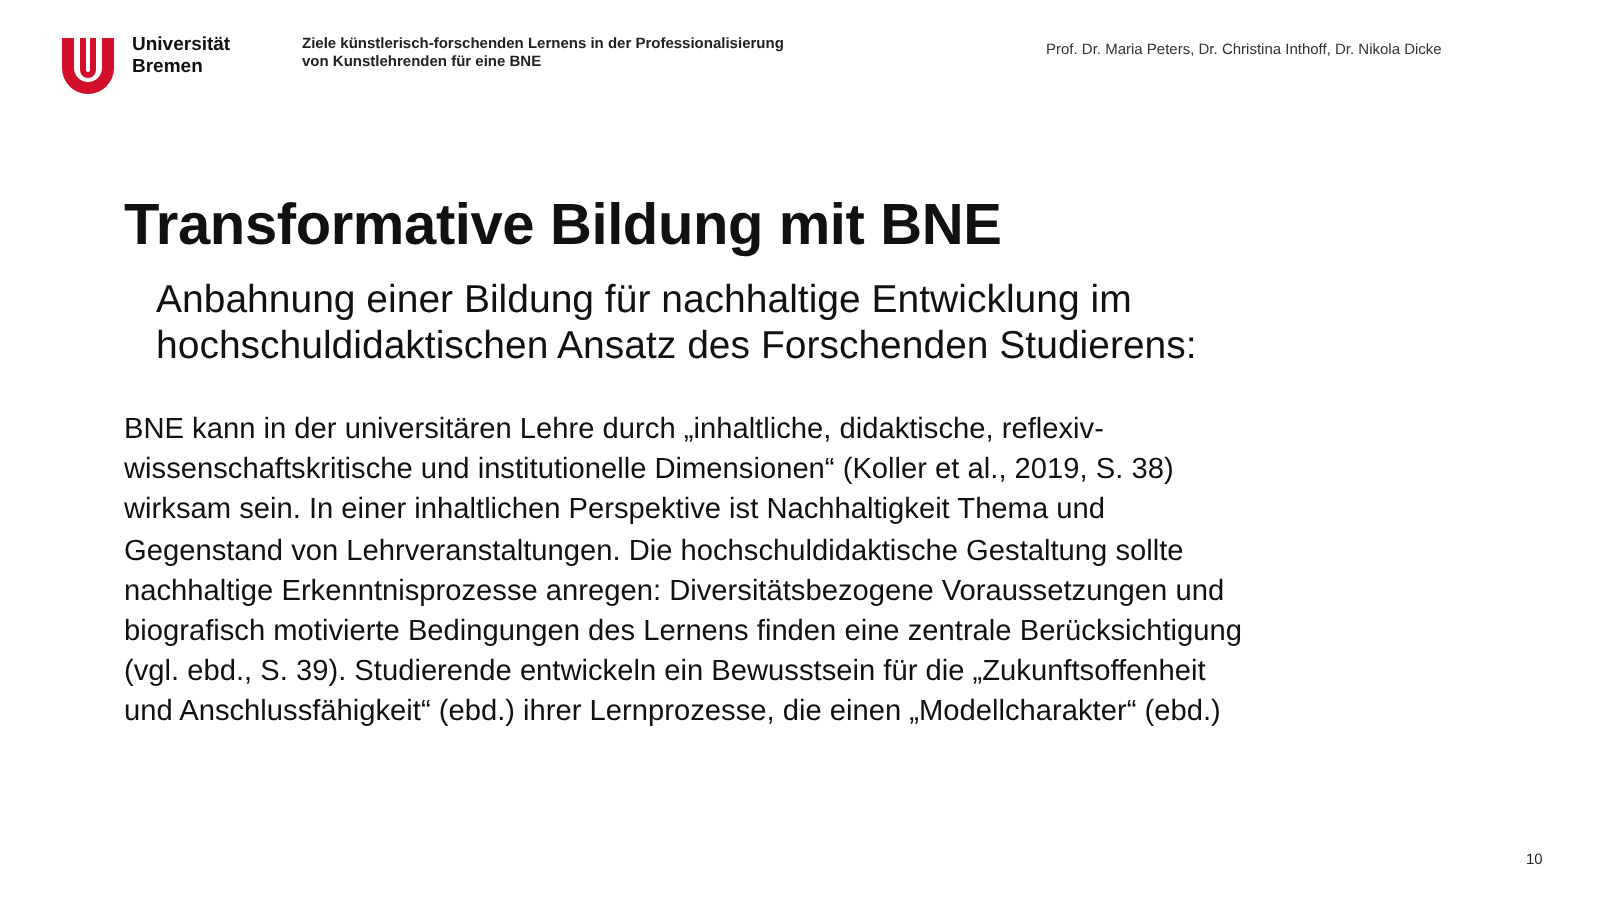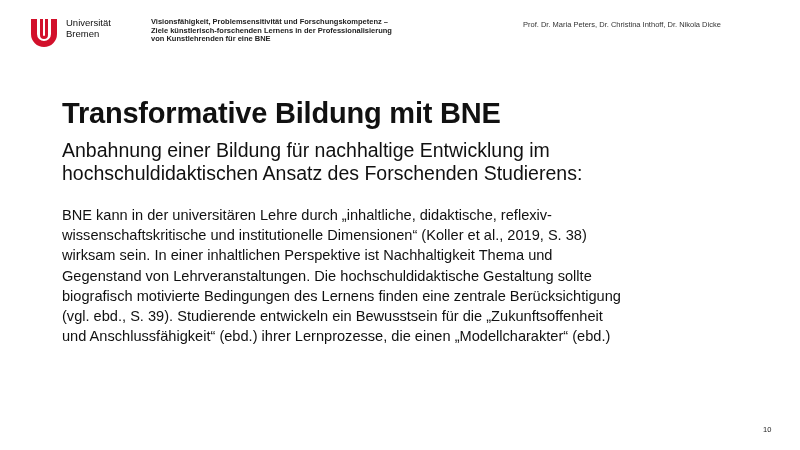--- a/index.html
+++ b/index.html
@@ -1,20 +1,20 @@
 <!DOCTYPE html>
 <html><head>
   <meta charset="utf-8">
   <style>
     * { margin: 0; padding: 0; box-sizing: border-box; }
     html, body { width: 800px; height: 450px; background: #ffffff; overflow: hidden; }
     body { position: relative; font-family: "Liberation Sans", sans-serif; color: #111111; }
 
     .logo { position: absolute; left: 28px; top: 17px; width: 32px; height: 33px; }
-    .logo-text { position: absolute; left: 66px; top: 18px; font-size: 9.5px; font-weight: normal; line-height: 10.5px; color: #111; }
+    .logo-text { position: absolute; left: 66px; top: 18px; font-size: 9.5px; font-weight: bold; line-height: 10.5px; color: #111; }
 
     .header-title { position: absolute; left: 151px; top: 18px; font-size: 7.5px; font-weight: bold; line-height: 8.6px; color: #222; }
     .header-authors { position: absolute; left: 523px; top: 20px; font-size: 7.5px; line-height: 9px; color: #333; }
 
     .slide-title { position: absolute; left: 62px; top: 96px; font-size: 29px; line-height: 34px; color: #111; letter-spacing: -0.2px; }
     .slide-subtitle { position: absolute; left: 62px; top: 139px; width: 620px; font-size: 19.5px; line-height: 23px; color: #111; }
 
     .body-text { position: absolute; left: 62px; top: 205px; width: 600px; font-size: 14.6px; line-height: 20.2px; color: #111; }
     .body-text span { display: block; white-space: nowrap; }
 
@@ -26,33 +26,33 @@
 <svg class="logo" viewBox="0 0 32 33">
   <path d="M3 2 H9 V17 A7 7 0 0 0 23 17 V2 H29 V17 A13 13 0 0 1 3 17 Z" fill="#D2102B"></path>
   <path d="M12 2 H15 V18 A1 1 0 0 0 17 18 V2 H20 V18 A4 4 0 0 1 12 18 Z" fill="#D2102B"></path>
 </svg>
 <div class="logo-text">
   <div>Universität</div>
   <div>Bremen</div>
 </div>
 
 <div class="header-title">
-  <div>Visionsfähigkeit, Problemsensitivität und Forschungskompetenz –</div>
   <div>Ziele künstlerisch-forschenden Lernens in der Professionalisierung</div>
   <div>von Kunstlehrenden für eine BNE</div>
 </div>
 
 <div class="header-authors">Prof. Dr. Maria Peters, Dr. Christina Inthoff, Dr. Nikola Dicke</div>
 
 <h1 class="slide-title">Transformative Bildung mit BNE</h1>
-<h2 class="slide-subtitle" style="font-weight:normal;">Anbahnung einer Bildung für nachhaltige Entwicklung im hochschuldidaktischen Ansatz des Forschenden Studierens:</h2>
+<h2 class="slide-subtitle" style="font-weight:normal;margin-left:16px;">Anbahnung einer Bildung für nachhaltige Entwicklung im hochschuldidaktischen Ansatz des Forschenden Studierens:</h2>
 
 <div class="body-text">
   <span>BNE kann in der universitären Lehre durch „inhaltliche, didaktische, reflexiv-</span>
   <span>wissenschaftskritische und institutionelle Dimensionen“ (Koller et al., 2019, S. 38)</span>
   <span>wirksam sein. In einer inhaltlichen Perspektive ist Nachhaltigkeit Thema und</span>
   <span>Gegenstand von Lehrveranstaltungen. Die hochschuldidaktische Gestaltung sollte</span>
+  <span>nachhaltige Erkenntnisprozesse anregen: Diversitätsbezogene Voraussetzungen und</span>
   <span>biografisch motivierte Bedingungen des Lernens finden eine zentrale Berücksichtigung</span>
   <span>(vgl. ebd., S. 39). Studierende entwickeln ein Bewusstsein für die „Zukunftsoffenheit</span>
   <span>und Anschlussfähigkeit“ (ebd.) ihrer Lernprozesse, die einen „Modellcharakter“ (ebd.)</span>
 </div>
 
 <div class="page-number">10</div>
 
 </body></html>

